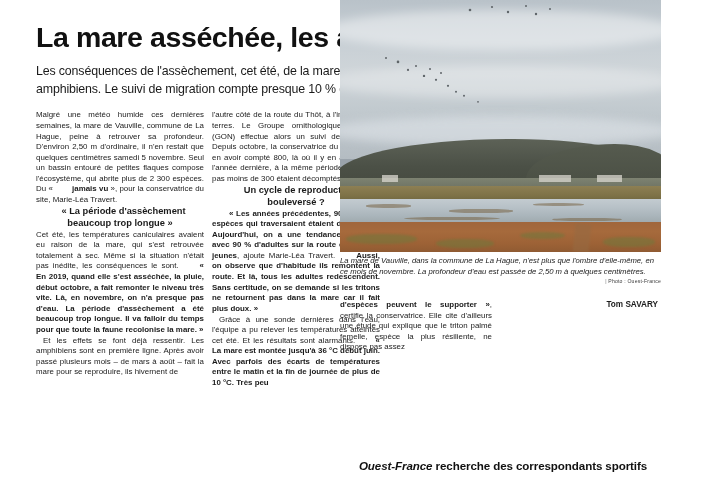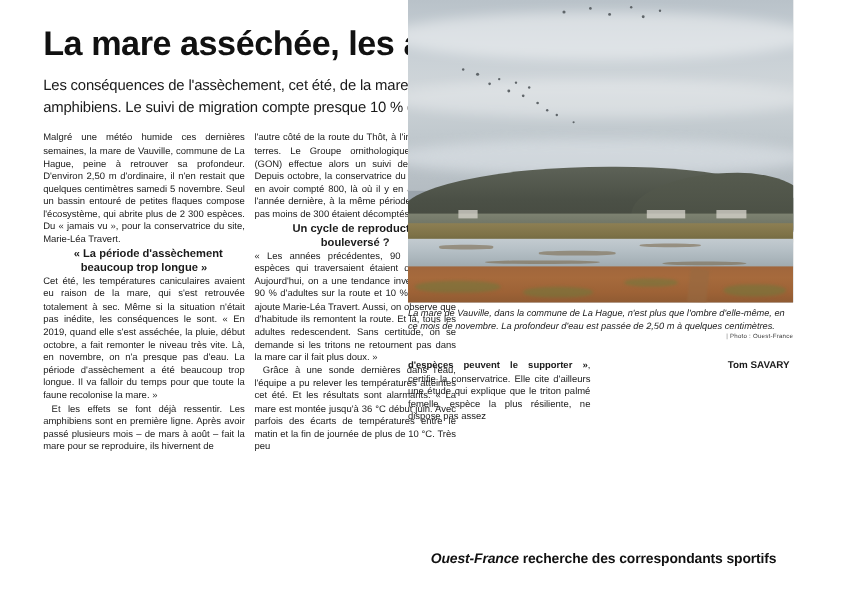--- a/index.html
+++ b/index.html
@@ -60,21 +60,21 @@
   .col p.noindent { text-indent: 0; }
   .col p + p { margin-top: 0.5px; }
   .subhead {
     font-weight: bold;
     font-size: 9.3px;
     line-height: 1.26;
     text-align: center;
     margin: 9px 0 7px 0;
     text-indent: 0;
   }
-  .col b { font-weight: normal; }
+  .col b { font-weight: bold; margin-left: 17px; }
 
   
   .rightzone {
     position: absolute;
     left: 340px;
     top: 0;
     width: 326px;
   }
   .photo {
     position: relative;

